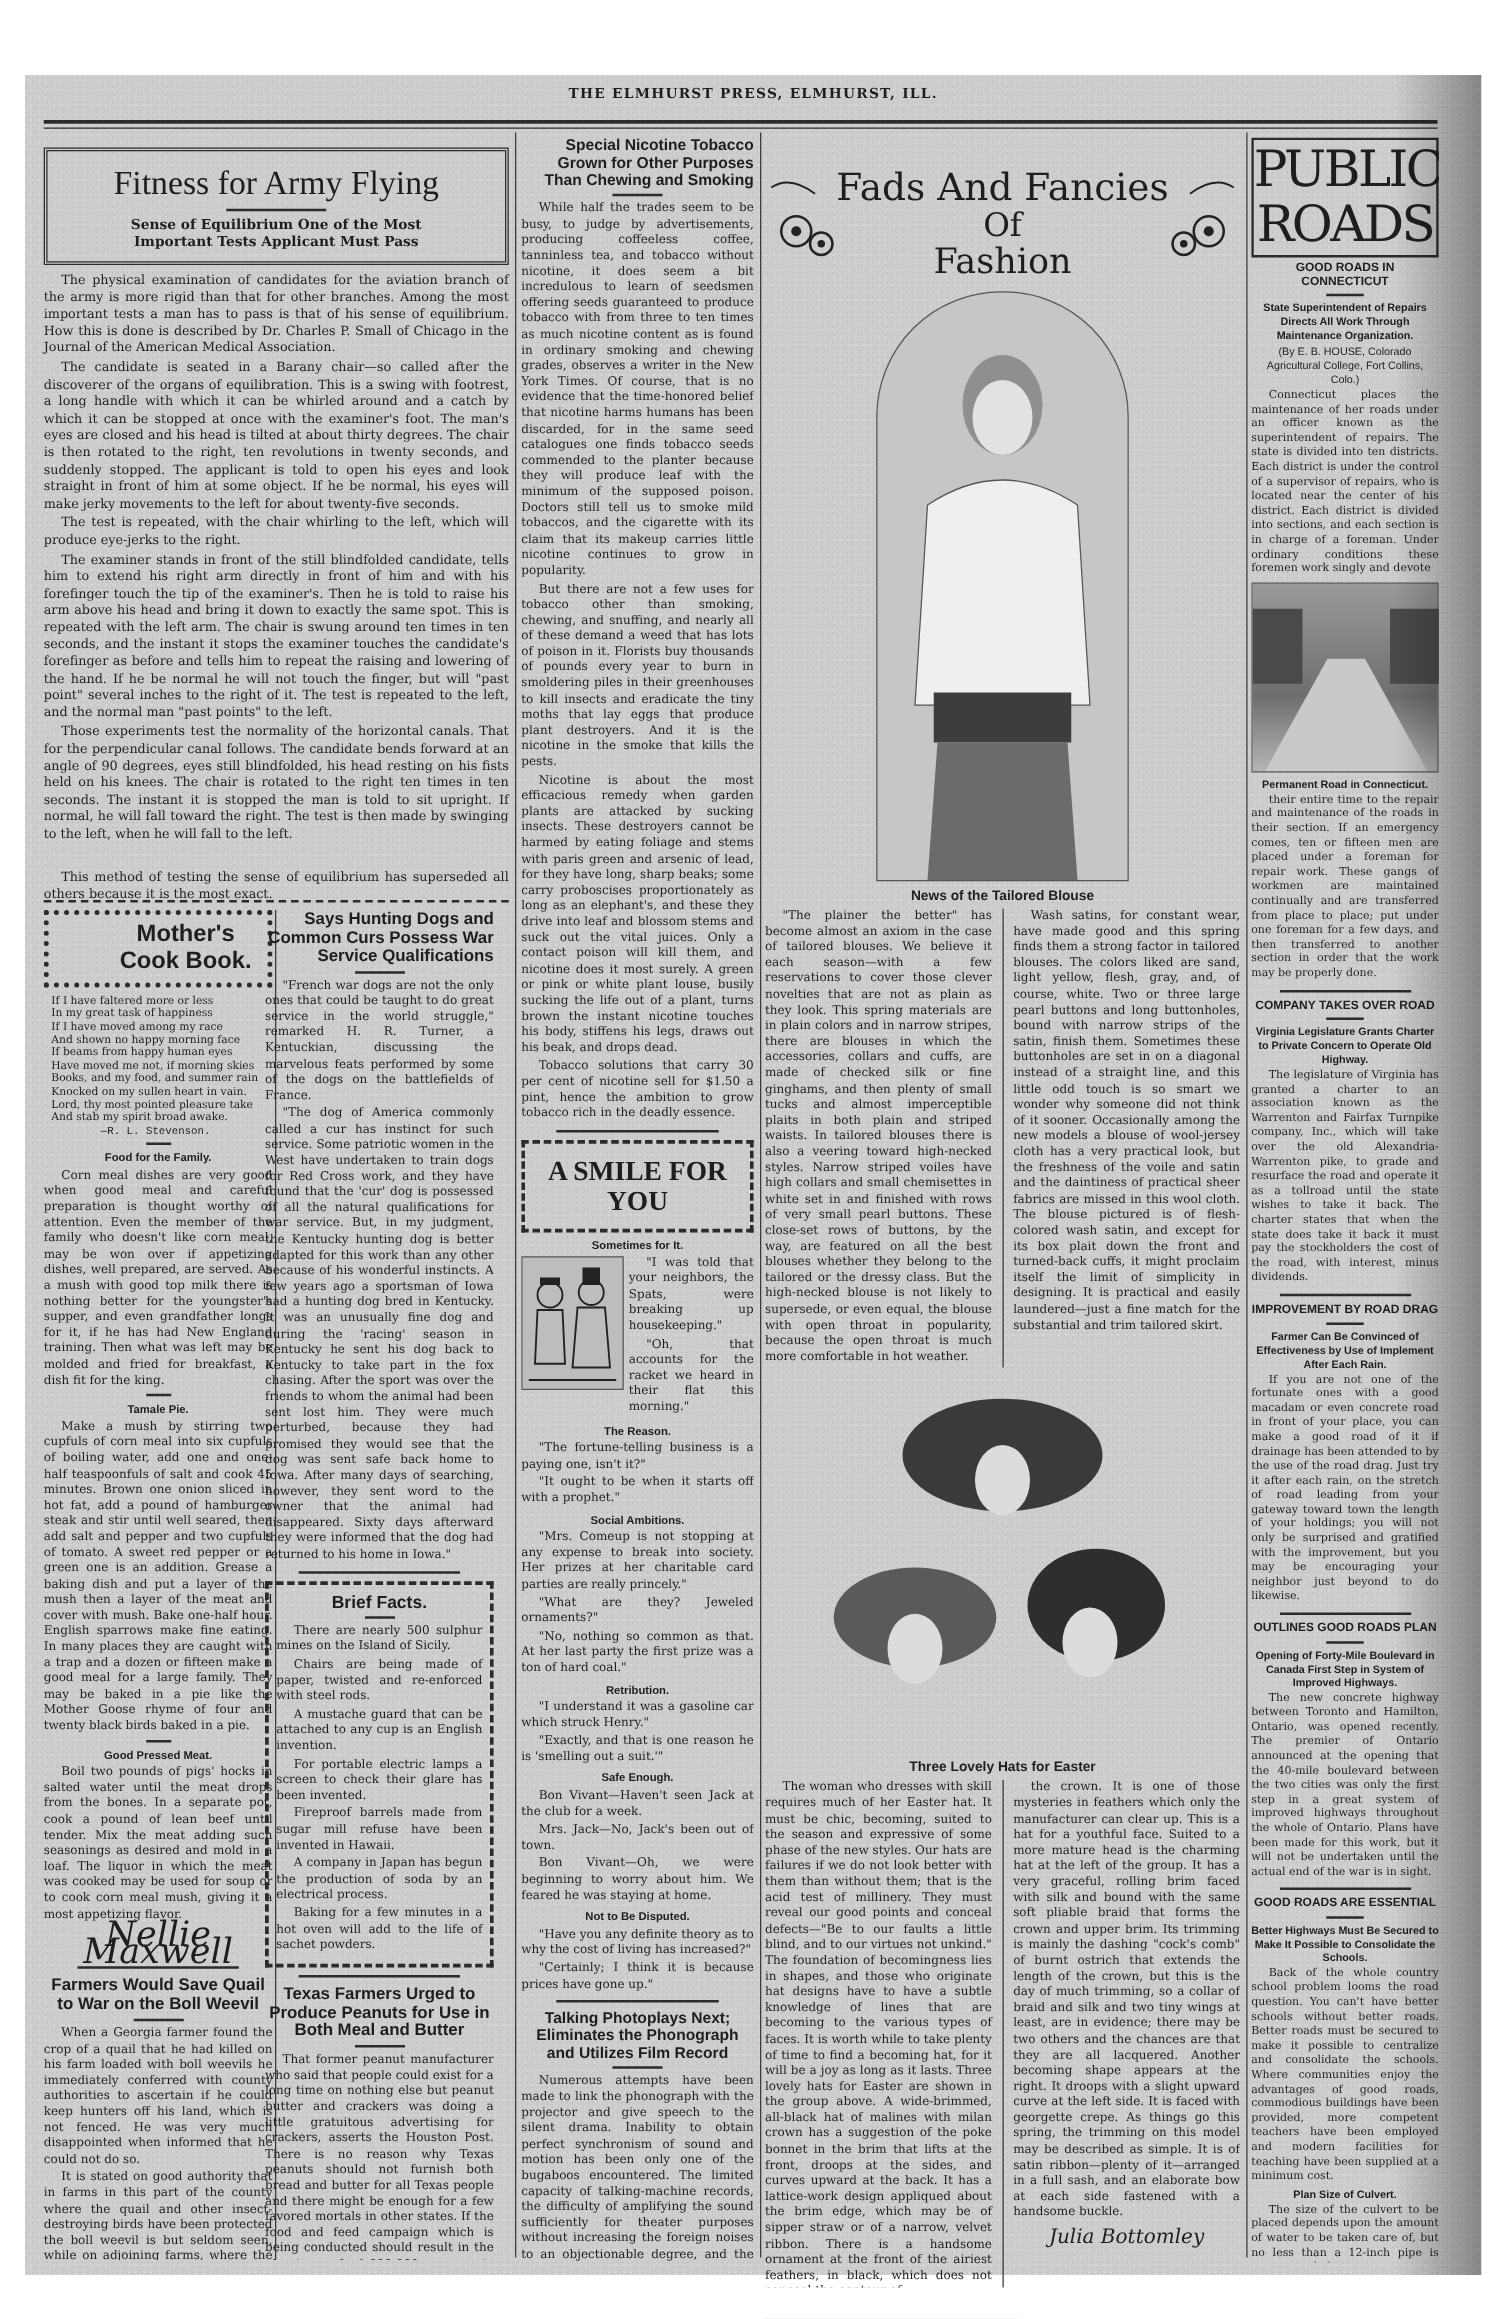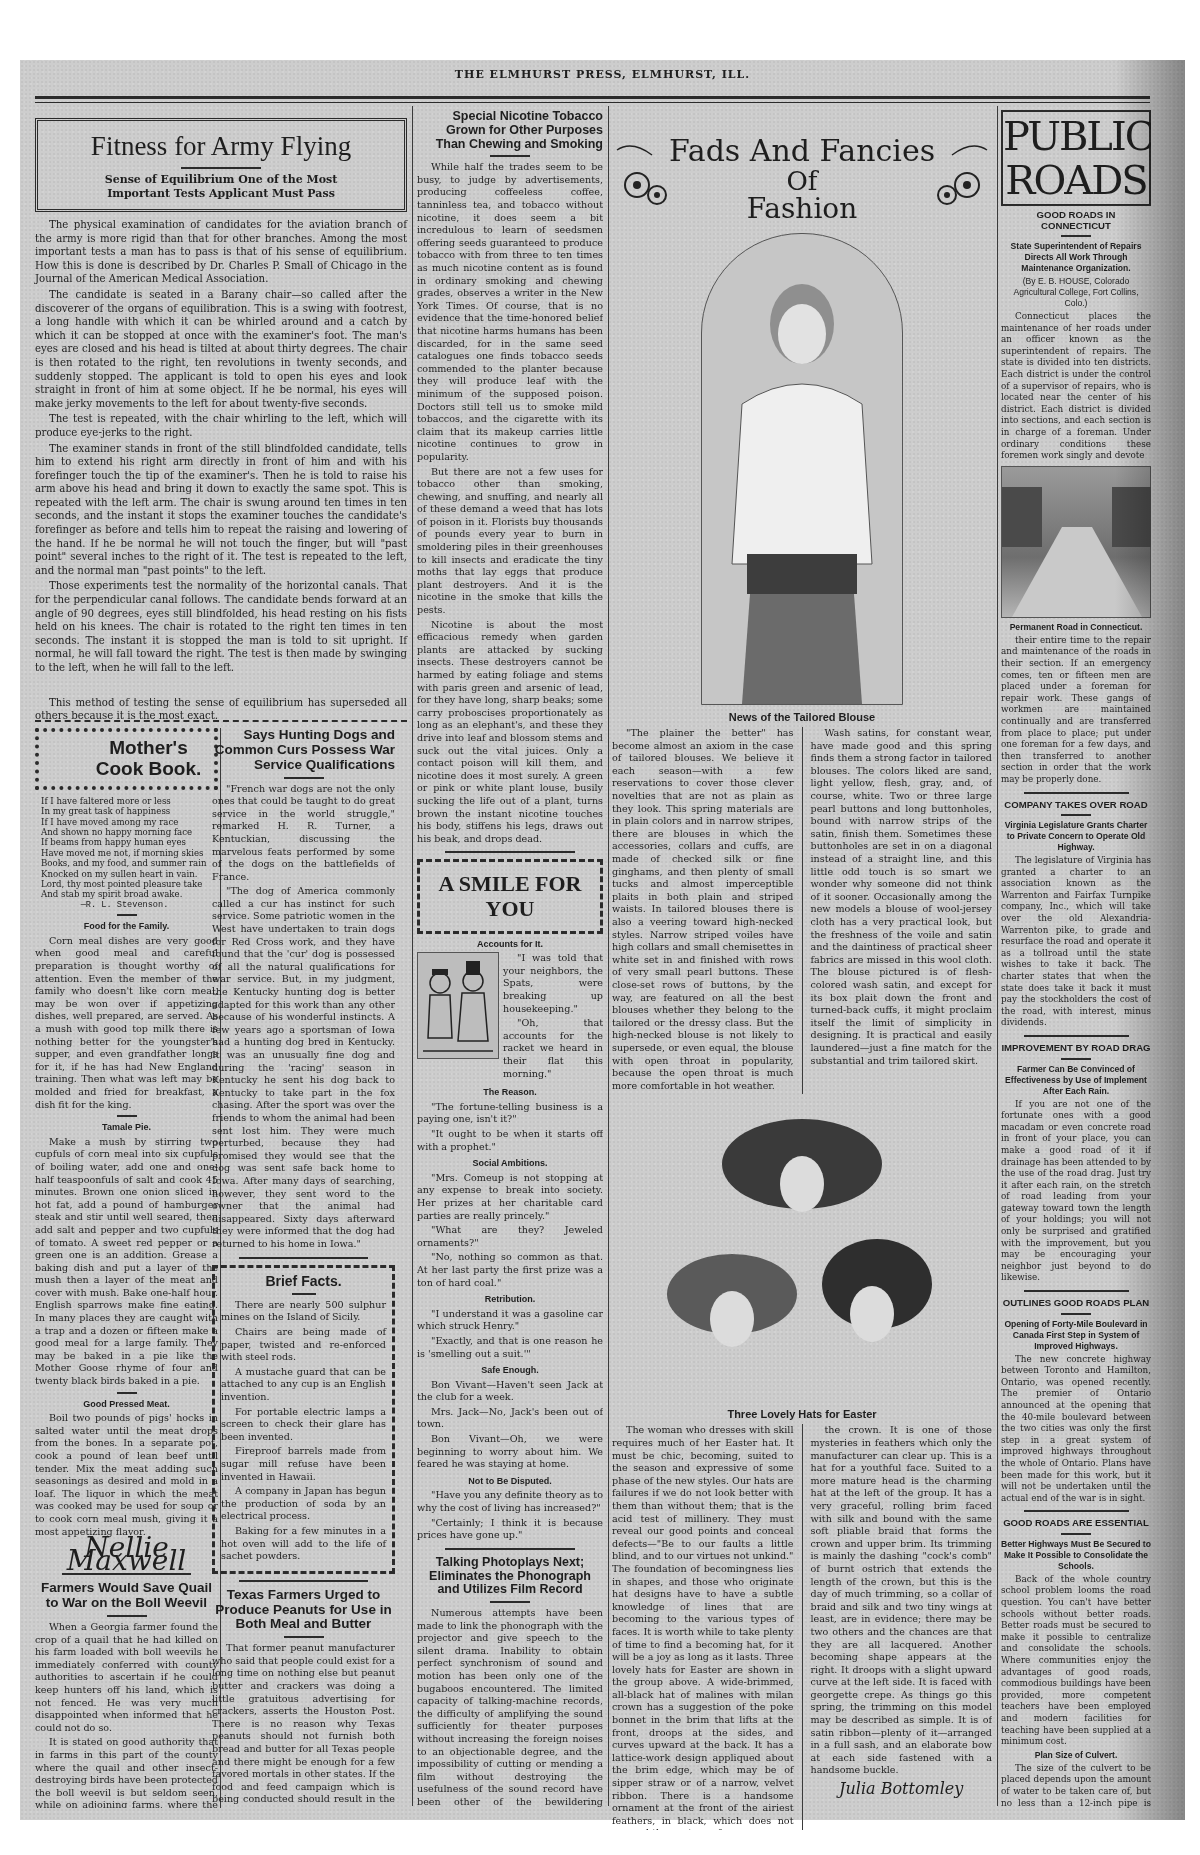--- a/index.html
+++ b/index.html
@@ -108,25 +108,26 @@
   </div>
 
   <div class="vr" style="left:392px;height:1700px;"></div>
 
   <div class="col" style="left:397px;top:50px;width:186px;height:1700px;overflow:hidden;">
     <div class="hd" style="font-size:12.5px;text-align:right;">Special Nicotine Tobacco Grown for Other Purposes Than Chewing and Smoking</div>
     <div class="small-hr"></div>
     <p>While half the trades seem to be busy, to judge by advertisements, producing coffeeless coffee, tanninless tea, and tobacco without nicotine, it does seem a bit incredulous to learn of seedsmen offering seeds guaranteed to produce tobacco with from three to ten times as much nicotine content as is found in ordinary smoking and chewing grades, observes a writer in the New York Times. Of course, that is no evidence that the time-honored belief that nicotine harms humans has been discarded, for in the same seed catalogues one finds tobacco seeds commended to the planter because they will produce leaf with the minimum of the supposed poison. Doctors still tell us to smoke mild tobaccos, and the cigarette with its claim that its makeup carries little nicotine continues to grow in popularity.</p>
     <p>But there are not a few uses for tobacco other than smoking, chewing, and snuffing, and nearly all of these demand a weed that has lots of poison in it. Florists buy thousands of pounds every year to burn in smoldering piles in their greenhouses to kill insects and eradicate the tiny moths that lay eggs that produce plant destroyers. And it is the nicotine in the smoke that kills the pests.</p>
     <p>Nicotine is about the most efficacious remedy when garden plants are attacked by sucking insects. These destroyers cannot be harmed by eating foliage and stems with paris green and arsenic of lead, for they have long, sharp beaks; some carry proboscises proportionately as long as an elephant's, and these they drive into leaf and blossom stems and suck out the vital juices. Only a contact poison will kill them, and nicotine does it most surely. A green or pink or white plant louse, busily sucking the life out of a plant, turns brown the instant nicotine touches his body, stiffens his legs, draws out his beak, and drops dead.</p>
+    <p>Tobacco solutions that carry 30 per cent of nicotine sell for $1.50 a pint, hence the ambition to grow tobacco rich in the deadly essence.</p>
     <div class="long-hr"></div>
     <div class="crossbox" style="padding:10px 4px;">
       <div class="hd" style="font-size:22px;font-family:Liberation Serif, serif;">A SMILE FOR YOU</div>
     </div>
-    <div class="subh">Accounts for It.</div>
+    <div class="subh">Sometimes for It.</div>
     <div style="display:flex;gap:4px;">
       <div class="ill" style="width:80px;height:105px;flex:none;">
         <svg width="80" height="105" viewBox="0 0 80 105">
           <circle cx="22" cy="30" r="10" fill="none" stroke="#222" stroke-width="1.5"></circle>
           <rect x="14" y="16" width="16" height="6" fill="#222"></rect>
           <path d="M12 42 L10 85 L34 85 L32 42 Z" fill="none" stroke="#222" stroke-width="1.5"></path>
           <circle cx="55" cy="28" r="10" fill="none" stroke="#222" stroke-width="1.5"></circle>
           <rect x="48" y="8" width="14" height="14" fill="#222"></rect>
           <path d="M44 40 L40 88 L70 88 L66 40 Z" fill="none" stroke="#222" stroke-width="1.5"></path>
           <line x1="5" y1="98" x2="75" y2="98" stroke="#222" stroke-width="1.5"></line>

